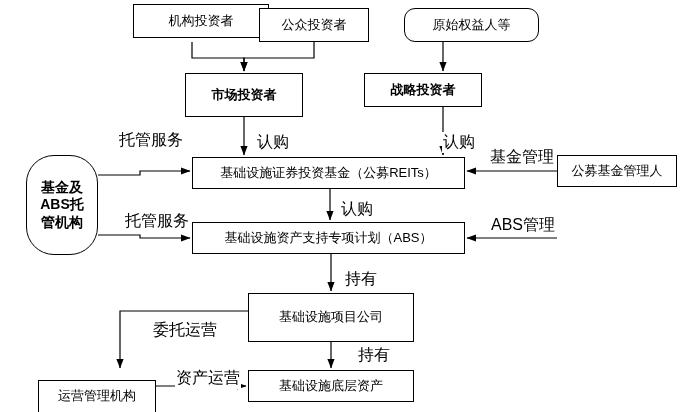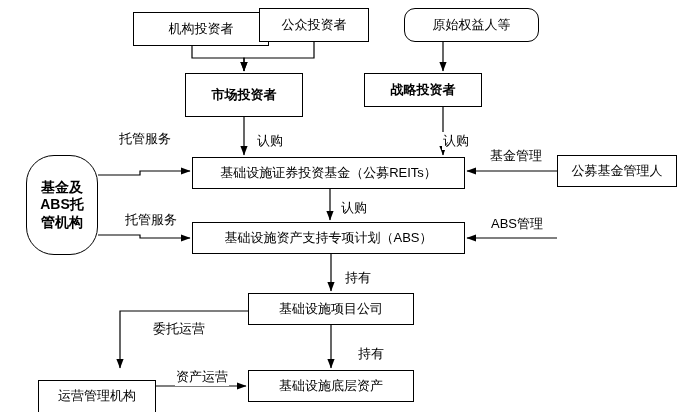--- a/index.html
+++ b/index.html
@@ -26,21 +26,21 @@
     justify-content: center;
     text-align: center;
     font-size: 13px;
     line-height: 1.25;
     padding: 2px 4px;
     white-space: pre-line;
     z-index: 2;
   }
   .edge-label {
     position: absolute;
-    font-size: 13px;
+    font-size: 16px;
     color: #000000;
     background: #ffffff;
     padding: 0 1px;
     white-space: nowrap;
     z-index: 3;
   }
   svg.links {
     position: absolute;
     left: 0;
     top: 0;
@@ -84,35 +84,35 @@
       <path d="M331,254 L331,291"></path>
 
       <path d="M331,325 L331,368"></path>
 
       <path d="M248,311 L120,311 L120,368"></path>
 
       <path d="M156,386 L246,386"></path>
     </g>
   </svg>
 
-  <div class="node" style="left:133px; top:12px; width:136px; height:34px;">机构投资者</div>
+  <div class="node" style="left:133px; top:4px; width:136px; height:34px;">机构投资者</div>
 
   <div class="node" style="left:259px; top:8px; width:110px; height:34px;">公众投资者</div>
 
   <div class="node" style="left:404px; top:8px; width:135px; height:34px;border-radius:11px;">原始权益人等</div>
 
   <div class="node" style="left:185px; top:73px; width:118px; height:44px; font-weight:bold;">市场投资者</div>
 
   <div class="node" style="left:364px; top:73px; width:118px; height:34px; font-weight:bold;">战略投资者</div>
 
   <div class="node" style="left:192px; top:157px; width:273px; height:32px;">基础设施证券投资基金（公募REITs）</div>
 
   <div class="node" style="left:192px; top:222px; width:273px; height:32px;">基础设施资产支持专项计划（ABS）</div>
 
-  <div class="node" style="left:248px; top:293px; width:166px; height:32px;">基础设施项目公司</div>
+  <div class="node" style="left:248px; top:293px; width:166px; height:49px;">基础设施项目公司</div>
 
   <div class="node" style="left:248px; top:370px; width:166px; height:32px;">基础设施底层资产</div>
 
   <div class="node" style="left:26px; top:155px; width:72px; height:100px; font-weight:bold; font-size:14px;border-radius:28px;">基金及
 ABS托
 管机构</div>
 
   <div class="node" style="left:557px; top:155px; width:120px; height:32px;">公募基金管理人</div>
 
 

